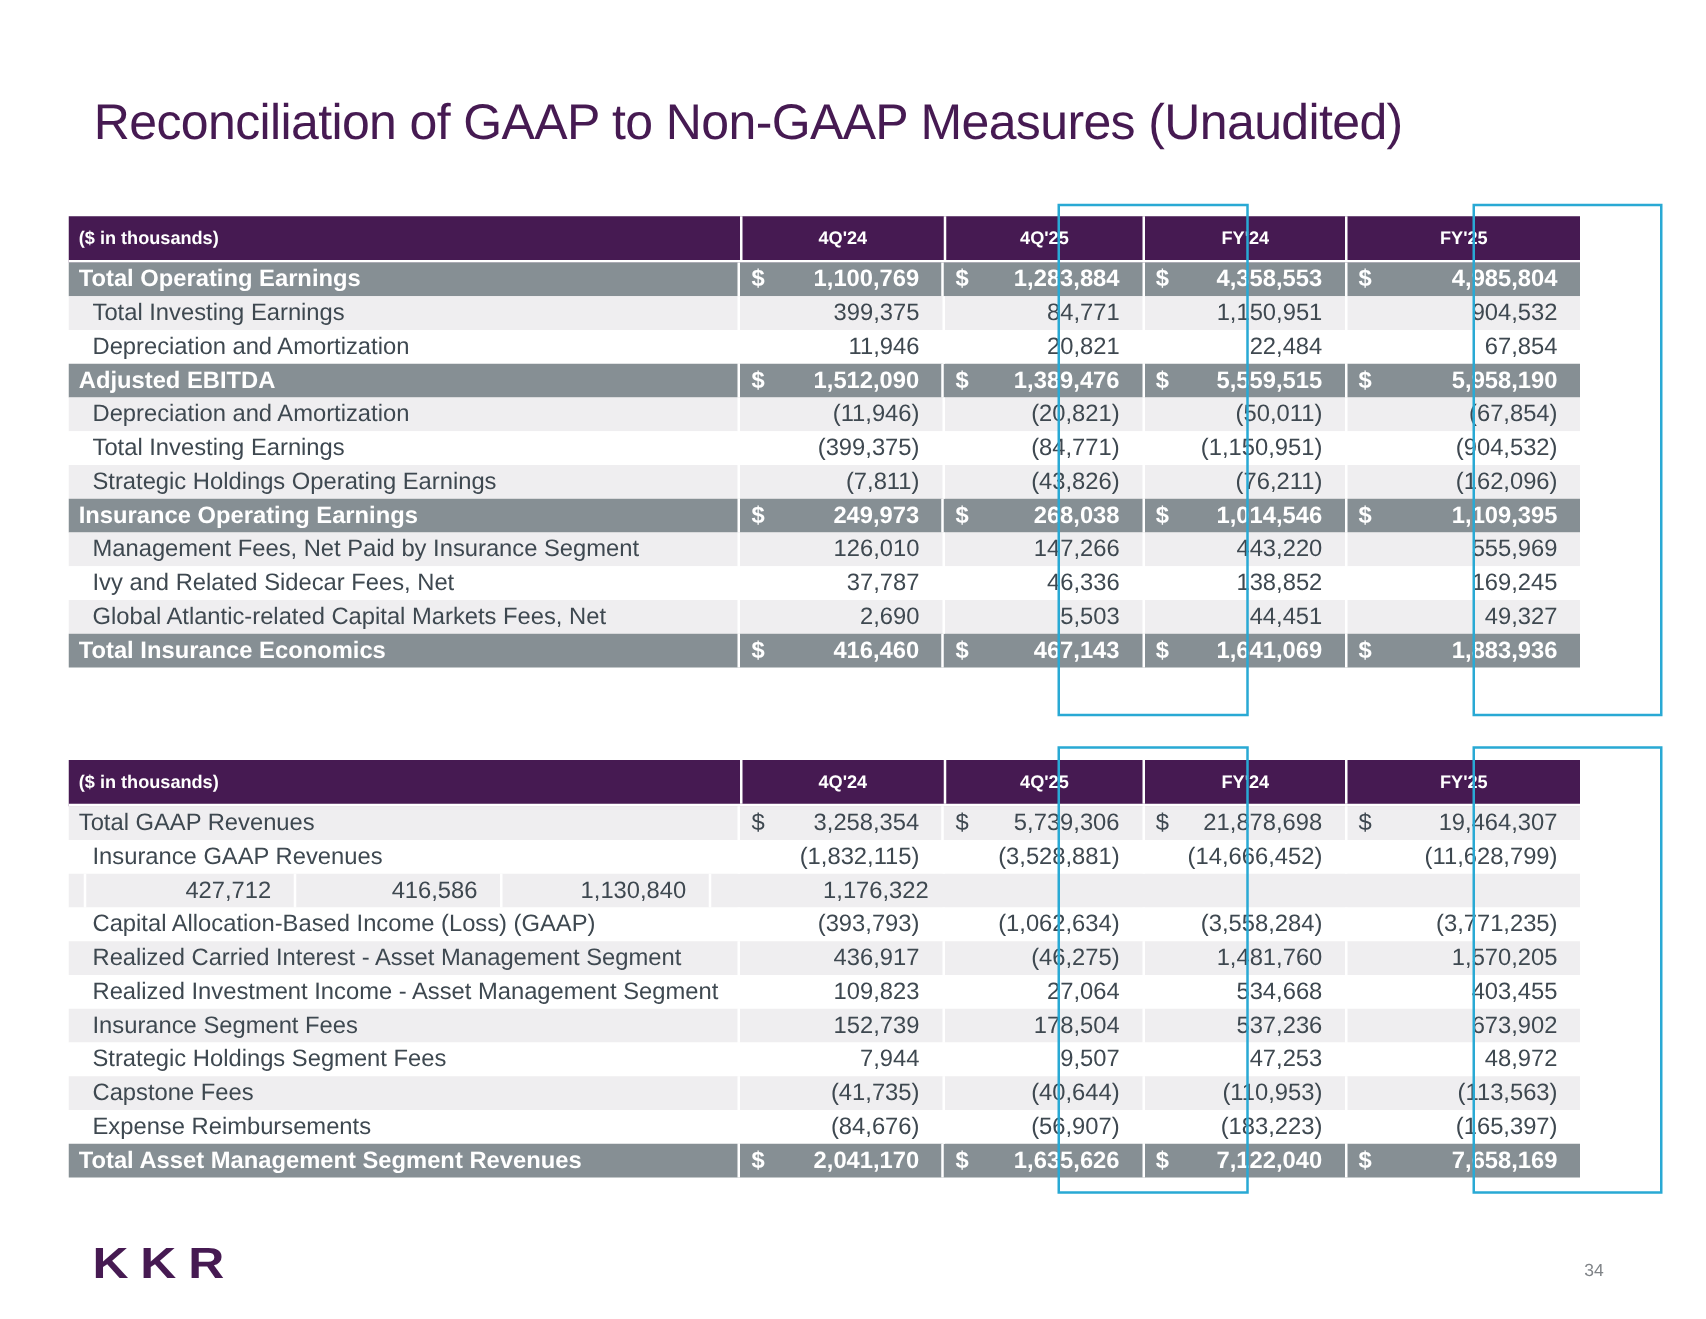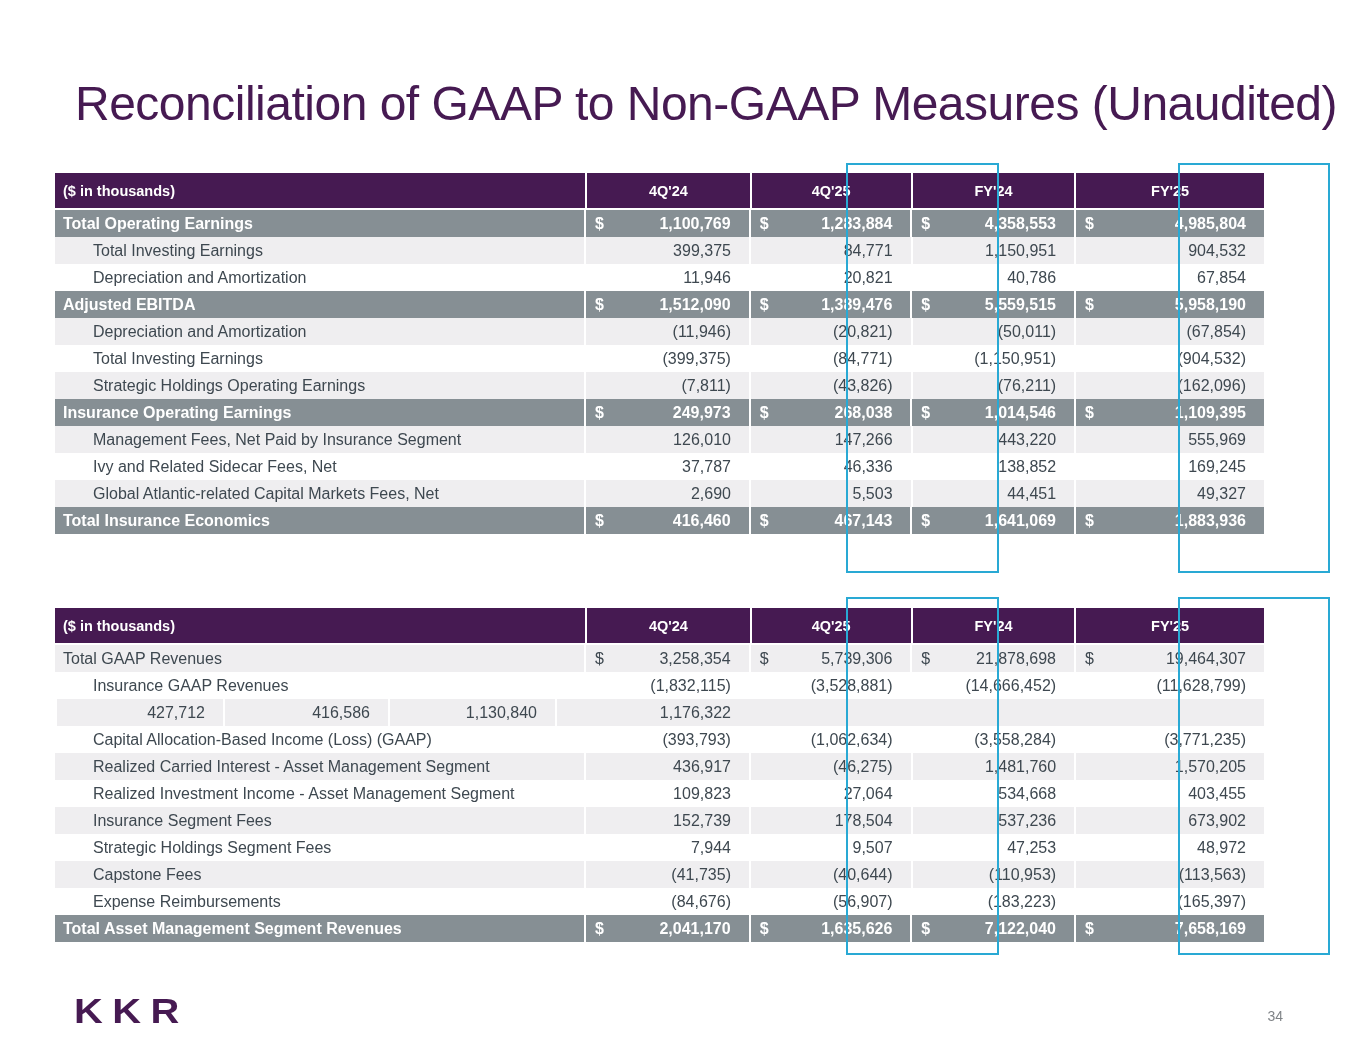--- a/index.html
+++ b/index.html
@@ -5,44 +5,44 @@
   * { margin:0; padding:0; box-sizing:border-box; }
   html,body { background:#ffffff; }
   body { font-family:"Liberation Sans", sans-serif; }
 
   .slide {
     position:relative; width:1365px; height:1055px; background:#ffffff; overflow:hidden;
   }
 
   .title {
     position:absolute; left:75px; top:76px;
-    font-size:48px; font-weight:500; letter-spacing:-0.5px;
+    font-size:40px; font-weight:500; letter-spacing:-0.5px;
     color:#461A52;
   }
 
   .fin-table { position:absolute; left:55px; width:1209px; }
   .fin-table.table-1 { top:173px; }
   .fin-table.table-2 { top:608px; }
 
-  .row { display:flex; width:100%; height:27px; align-items:center; font-size:16px; }
+  .row { display:flex; width:100%; height:27px; align-items:center; font-size:19px; }
   .row.header {
     height:37px; background:#461A52; color:#ffffff; font-weight:bold; font-size:14.5px;
     border-bottom:2px solid #ffffff;
   }
   .row.dark  { background:#868F94; color:#ffffff; font-weight:bold; }
   .row.light { background:#EFEEF0; color:#3E4850; }
   .row.white { background:#ffffff; color:#3E4850; }
 
   .cell { height:100%; display:flex; align-items:center; }
   .cell.label { width:542px; padding-left:8px; }
   .cell.label.indent-1 { padding-left:16px; }
-  .cell.label.indent-2 { padding-left:38px; }
+  .cell.label.indent-2 { padding-left:19px; }
 
   .cell.val { justify-content:space-between; padding:0 18px 0 9px; border-left:2px solid #ffffff; }
-  .cell.c0 { width:168px; }
+  .cell.c0 { width:168px;margin-left:12px; }
   .cell.c1 { width:165px; }
   .cell.c2 { width:167px; }
   .cell.c3 { width:194px; }
   .row .tail { flex:1; height:100%; }
 
   .cell.colhead { justify-content:center; padding:0; }
 
   .num { text-align:right; }
   .dollar { text-align:left; }
 
@@ -125,21 +125,21 @@
           <div class="cell val c0">
             <span class="dollar"></span>
             <span class="num">11,946</span>
           </div>
           <div class="cell val c1">
             <span class="dollar"></span>
             <span class="num">20,821</span>
           </div>
           <div class="cell val c2">
             <span class="dollar"></span>
-            <span class="num">40,786</span>
+            <span class="num">22,484</span>
           </div>
           <div class="cell val c3">
             <span class="dollar"></span>
             <span class="num">67,854</span>
           </div>
           <div class="tail"></div>
         </div>
         <div class="row dark">
           <div class="cell label indent-0">Adjusted EBITDA</div>
           <div class="cell val c0">

